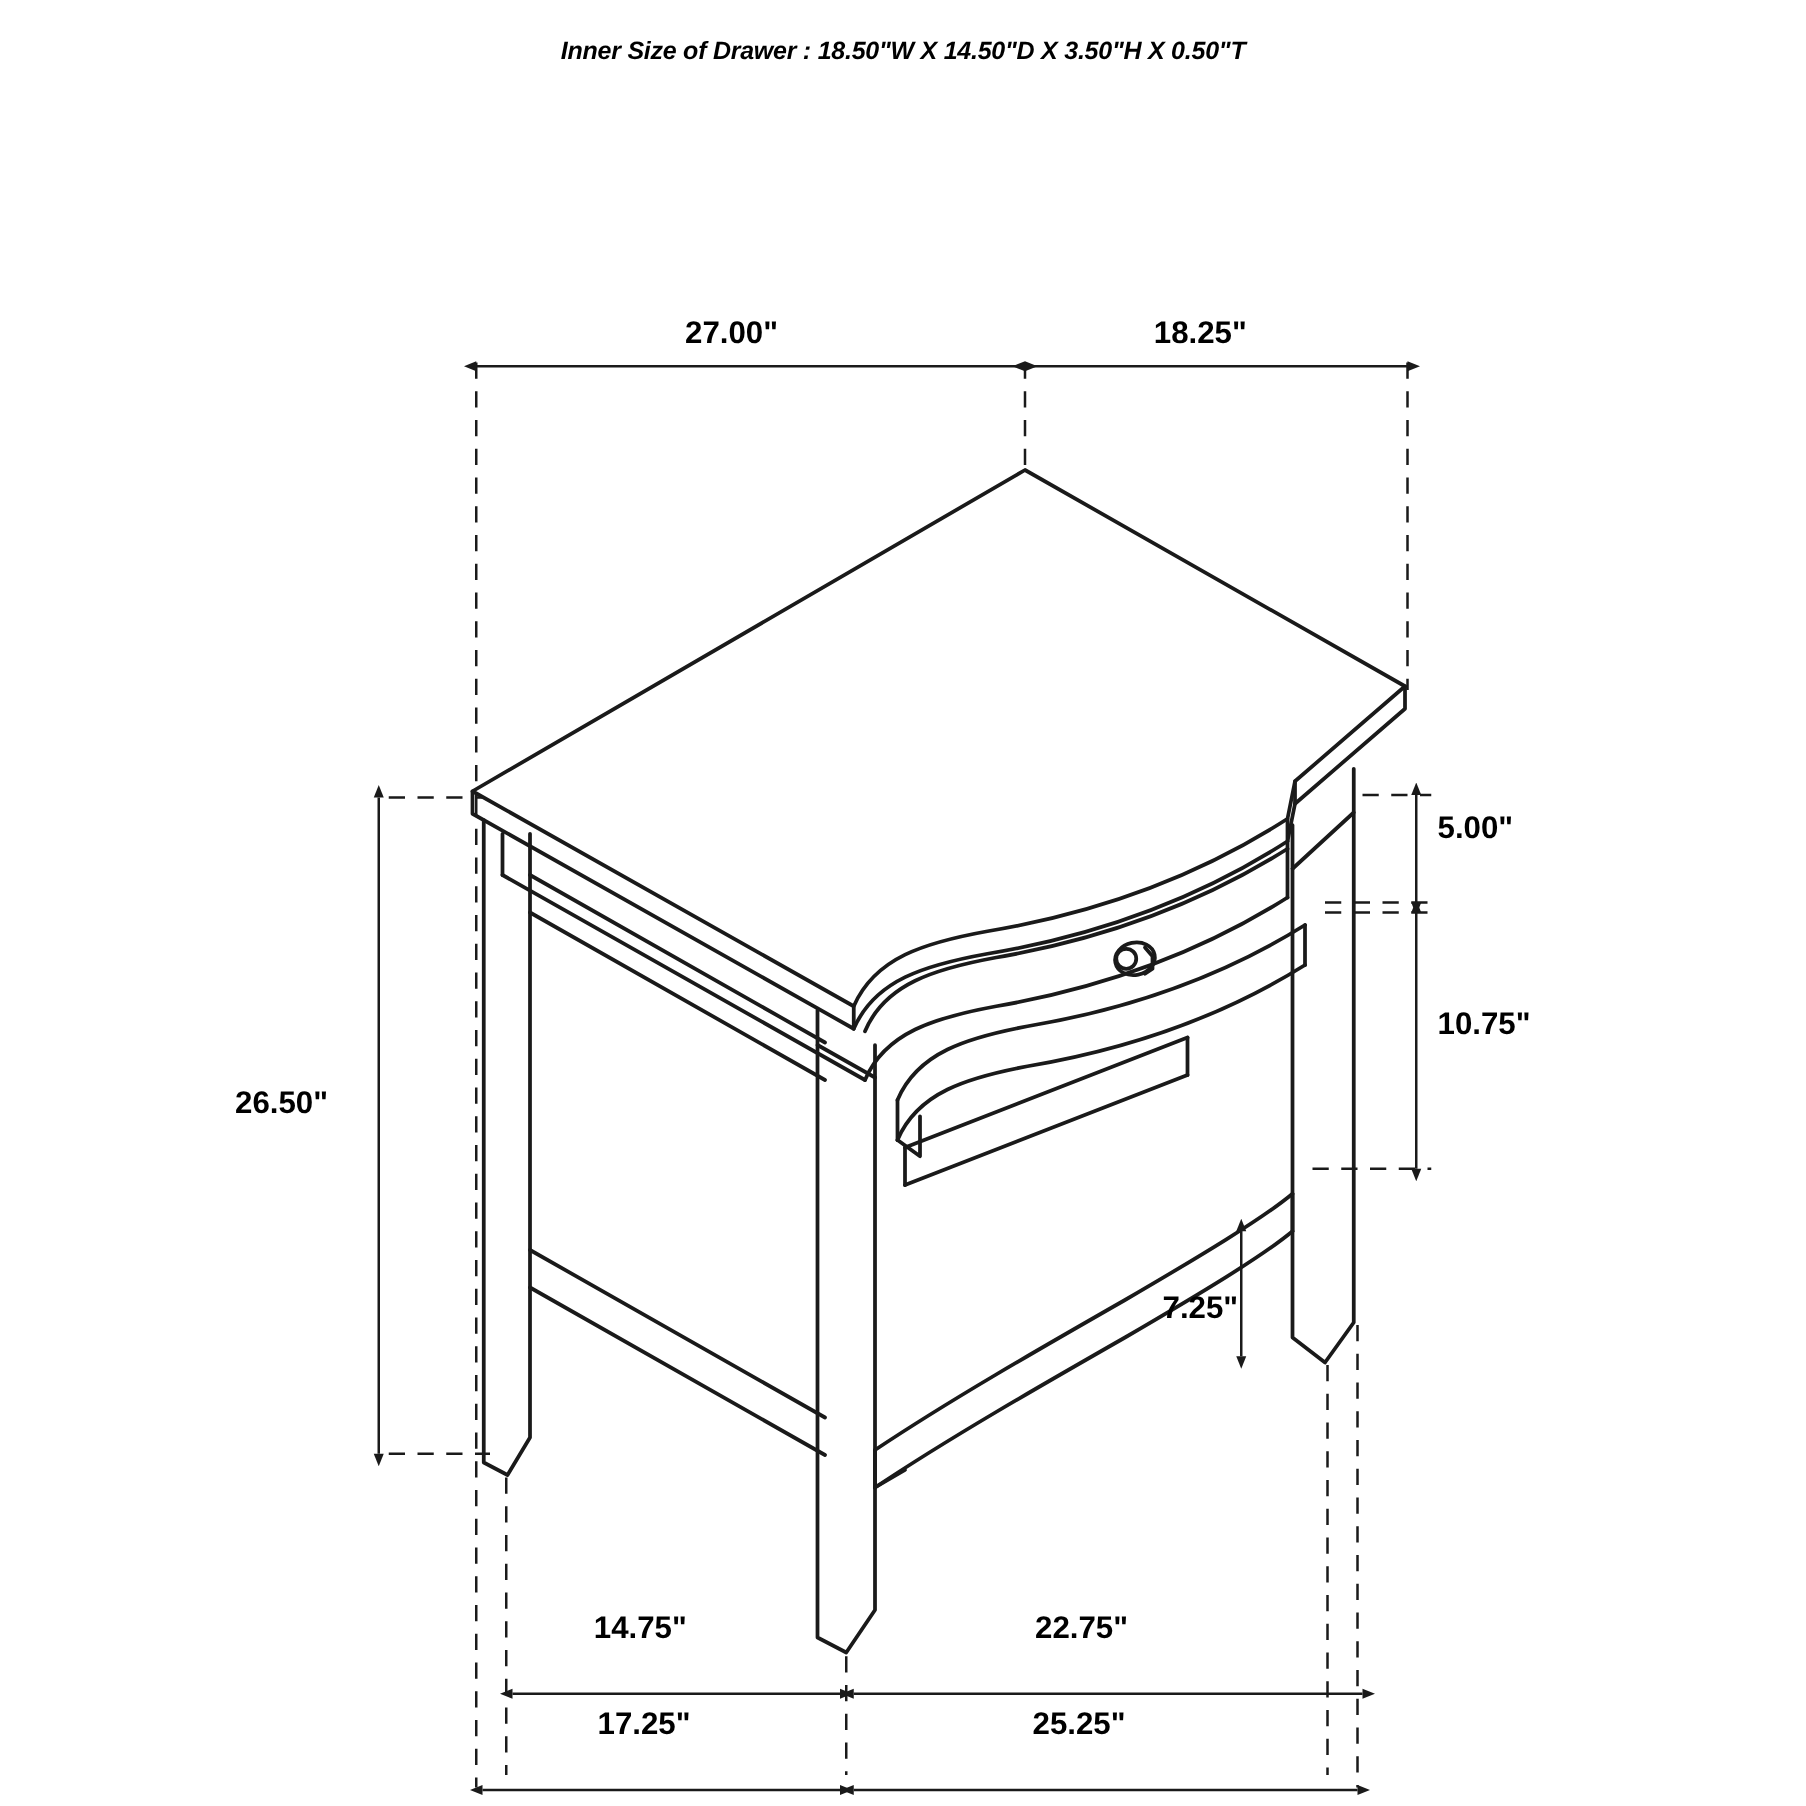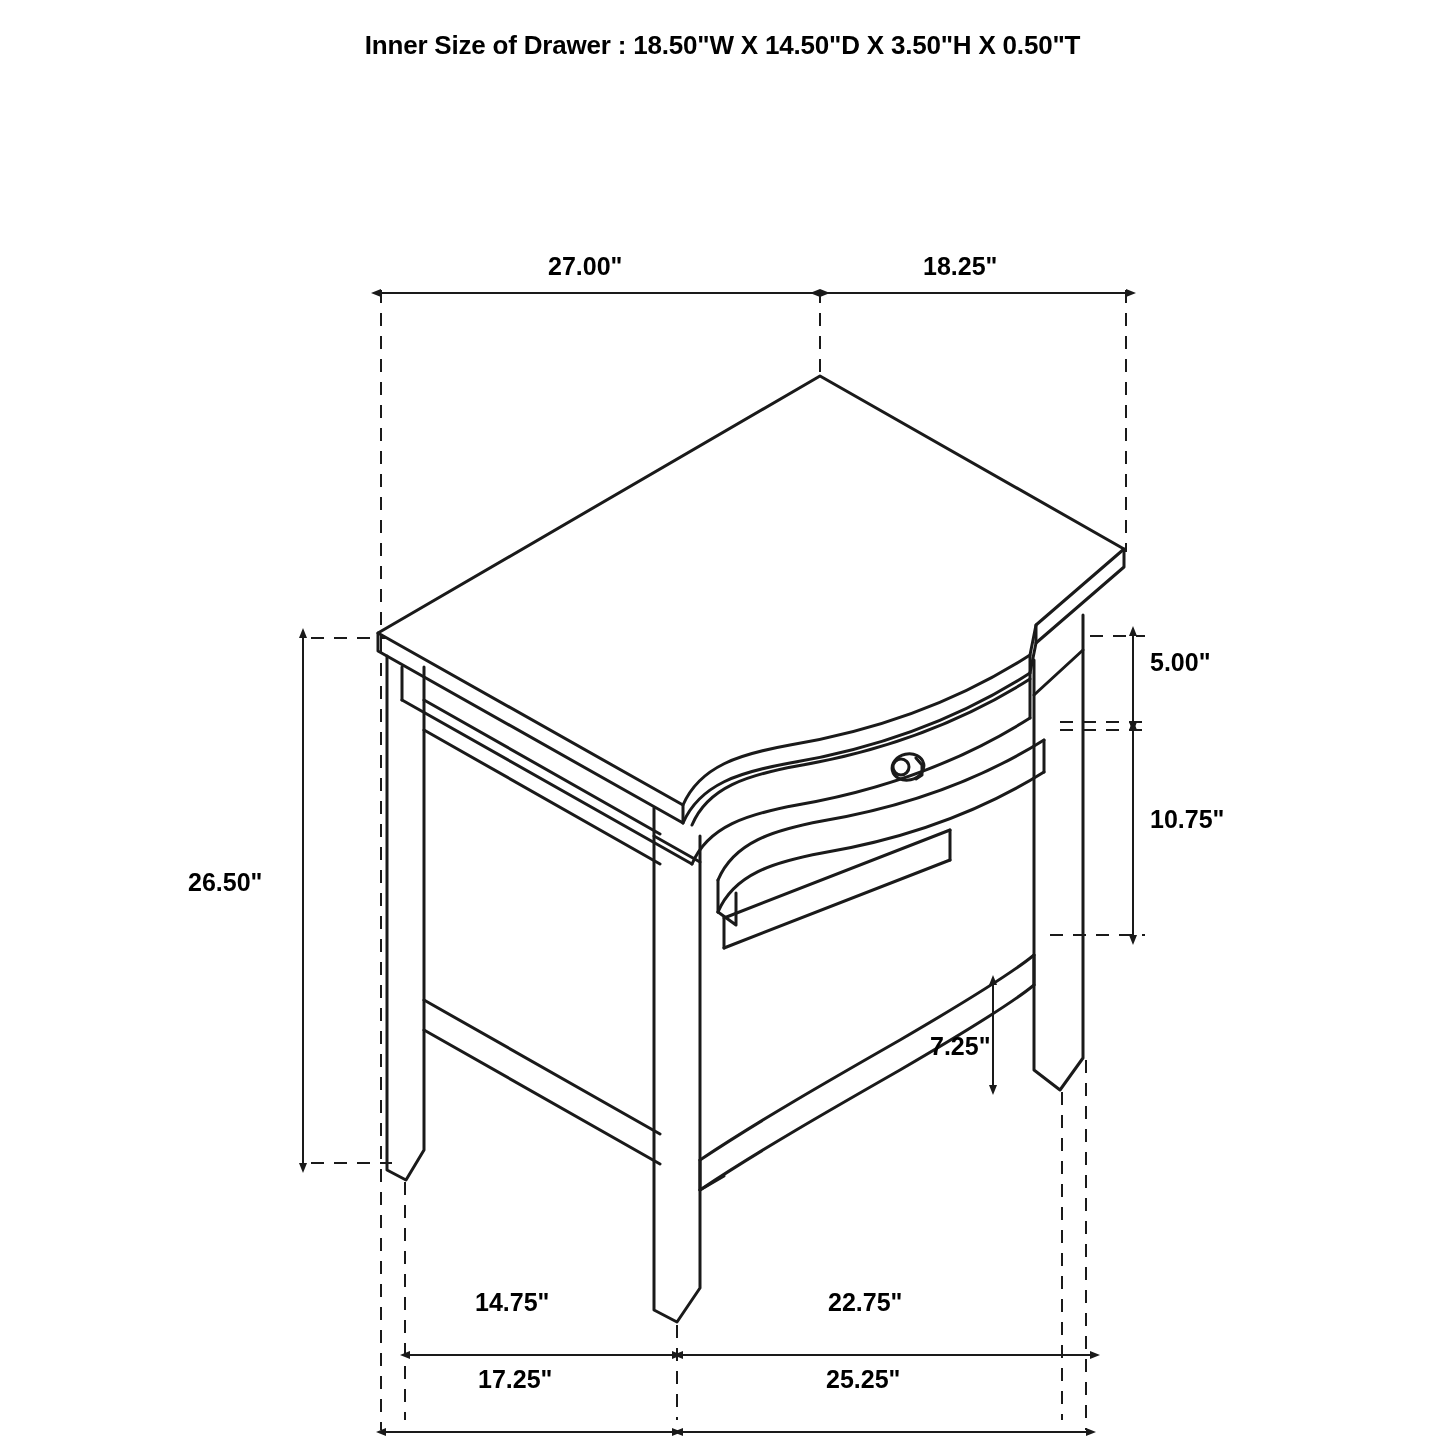--- a/index.html
+++ b/index.html
@@ -18,23 +18,24 @@
     position: relative;
     width: 1445px;
     height: 1445px;
   }
   #title {
     position: absolute;
     top: 30px;
     left: 0;
     width: 1445px;
     text-align: center;
-    font-size: 26px;
+    font-size: 20px;
     font-weight: bold;
     letter-spacing: -0.2px;
+    font-style: italic;
   }
   svg.diagram {
     position: absolute;
     top: 0;
     left: 0;
     width: 1445px;
     height: 1445px;
   }
   .dim-label {
     position: absolute;

